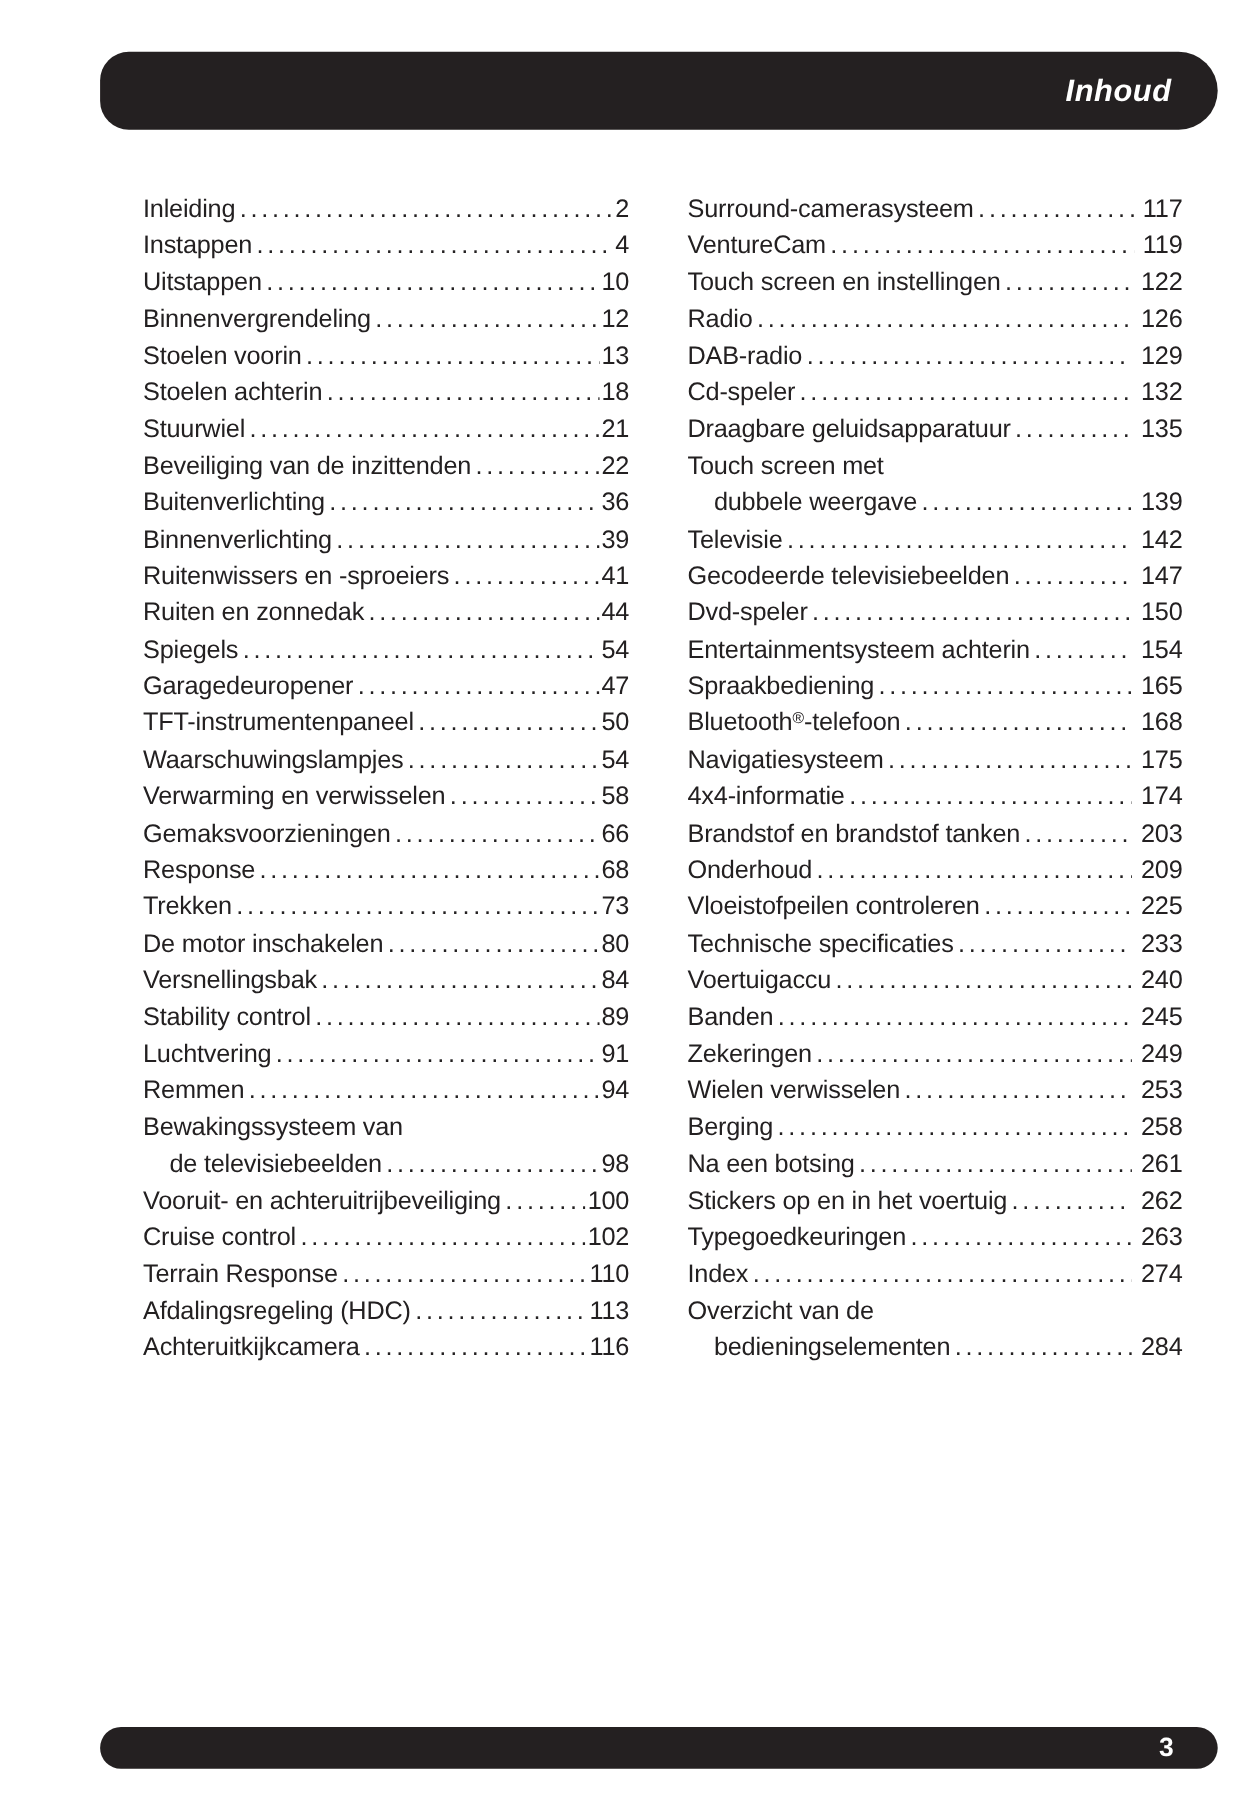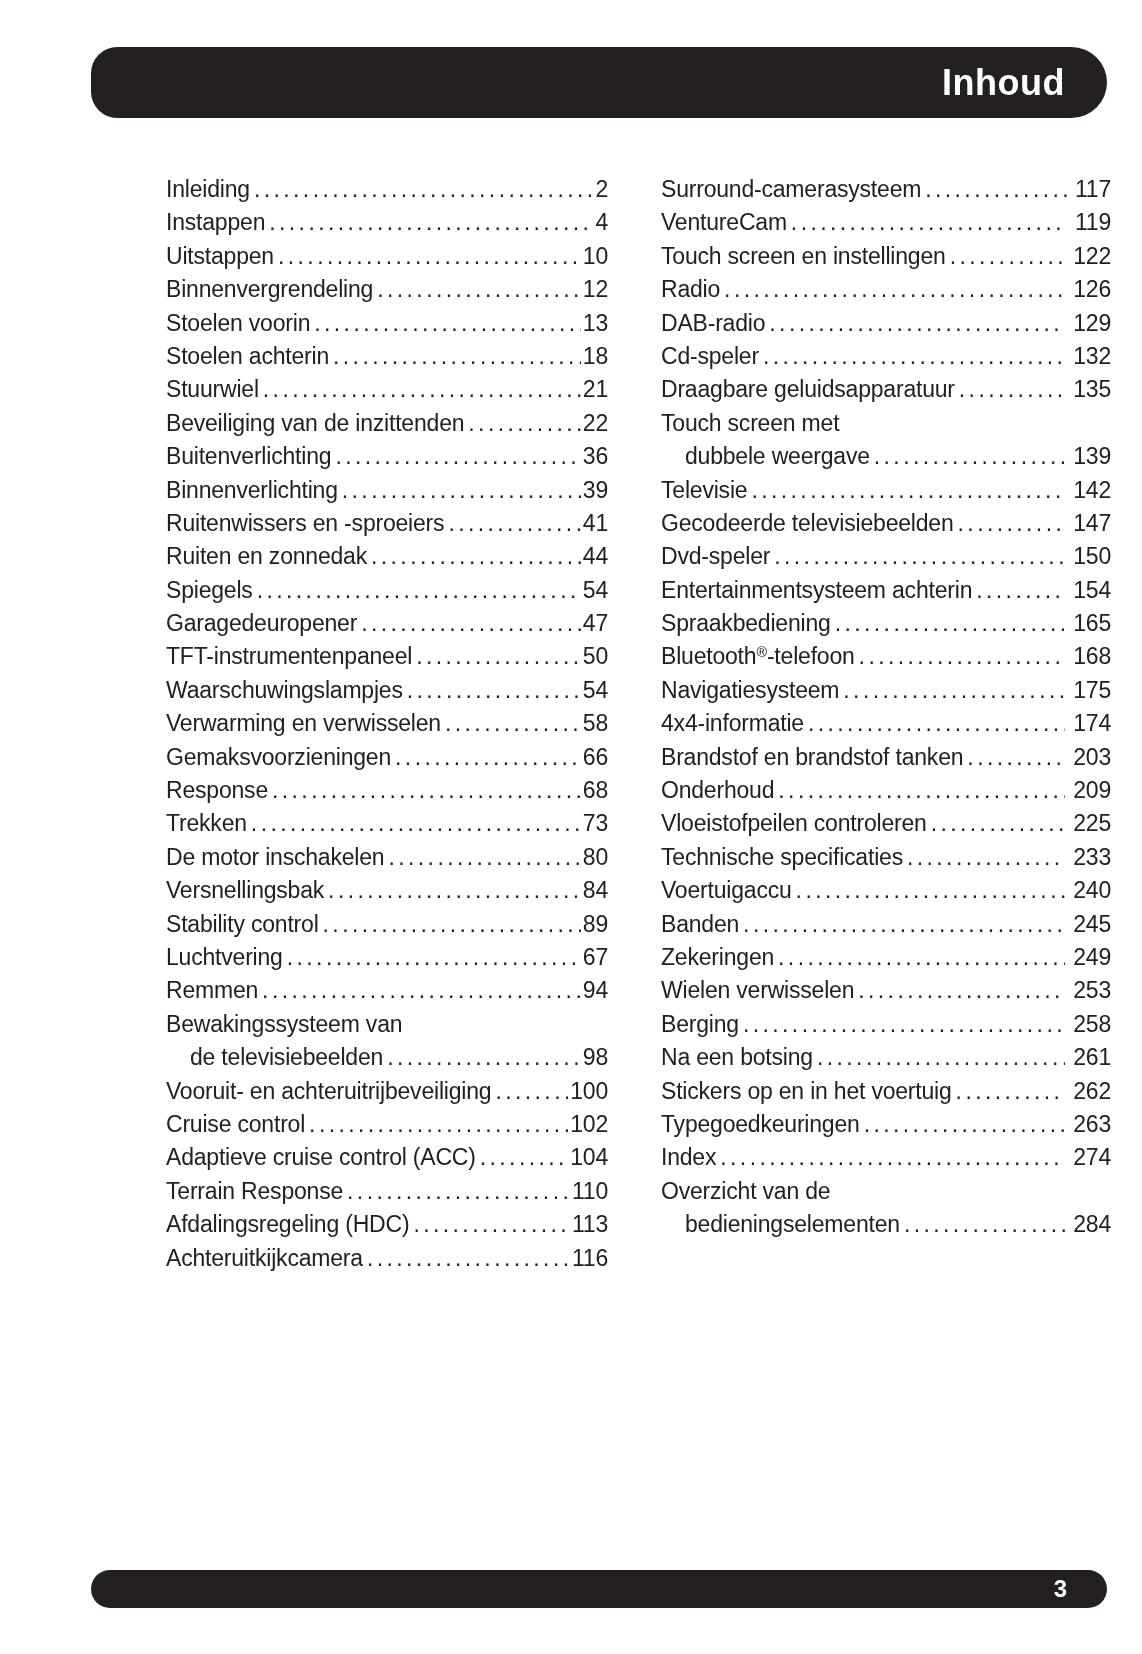--- a/index.html
+++ b/index.html
@@ -27,28 +27,28 @@
     height: 71px;
     background: var(--bar-bg);
     border-radius: 28px 38px 38px 28px;
     display: flex;
     align-items: center;
     justify-content: flex-end;
     padding-right: 42px;
   }
   .header-title {
     color: var(--bar-text);
-    font-size: 36px;
+    font-size: 28px;
     font-weight: bold;
     letter-spacing: 0.5px;
+    font-style: italic;
   }
   .toc-col {
     position: absolute;
     top: 176px;
-    margin-left: 36px;
   }
   .col-left  { left: 130px; width: 442px; }
   .col-right { left: 625px; width: 450px; text-align: center; }
   .toc-row {
     display: flex;
     align-items: baseline;
     height: 33.4px;
     font-size: 23px;
     letter-spacing: -0.2px;
     white-space: nowrap;
@@ -213,21 +213,21 @@
         <span class="toc-page">84</span>
       </div>
       <div class="toc-row">
         <span class="toc-title"><span>Stability control</span></span>
         <span class="leader"></span>
         <span class="toc-page">89</span>
       </div>
       <div class="toc-row">
         <span class="toc-title"><span>Luchtvering</span></span>
         <span class="leader"></span>
-        <span class="toc-page">67</span>
+        <span class="toc-page">91</span>
       </div>
       <div class="toc-row">
         <span class="toc-title"><span>Remmen</span></span>
         <span class="leader"></span>
         <span class="toc-page">94</span>
       </div>
       <div class="toc-row">
         <span class="toc-title">Bewakingssysteem van</span>
       </div>
       <div class="toc-row indent">
@@ -237,25 +237,20 @@
       </div>
       <div class="toc-row">
         <span class="toc-title"><span>Vooruit- en achteruitrijbeveiliging</span></span>
         <span class="leader"></span>
         <span class="toc-page">100</span>
       </div>
       <div class="toc-row">
         <span class="toc-title"><span>Cruise control</span></span>
         <span class="leader"></span>
         <span class="toc-page">102</span>
-      </div>
-      <div class="toc-row">
-        <span class="toc-title"><span>Adaptieve cruise control (ACC)</span></span>
-        <span class="leader"></span>
-        <span class="toc-page">104</span>
       </div>
       <div class="toc-row">
         <span class="toc-title"><span>Terrain Response</span></span>
         <span class="leader"></span>
         <span class="toc-page">110</span>
       </div>
       <div class="toc-row">
         <span class="toc-title"><span>Afdalingsregeling (HDC)</span></span>
         <span class="leader"></span>
         <span class="toc-page">113</span>

